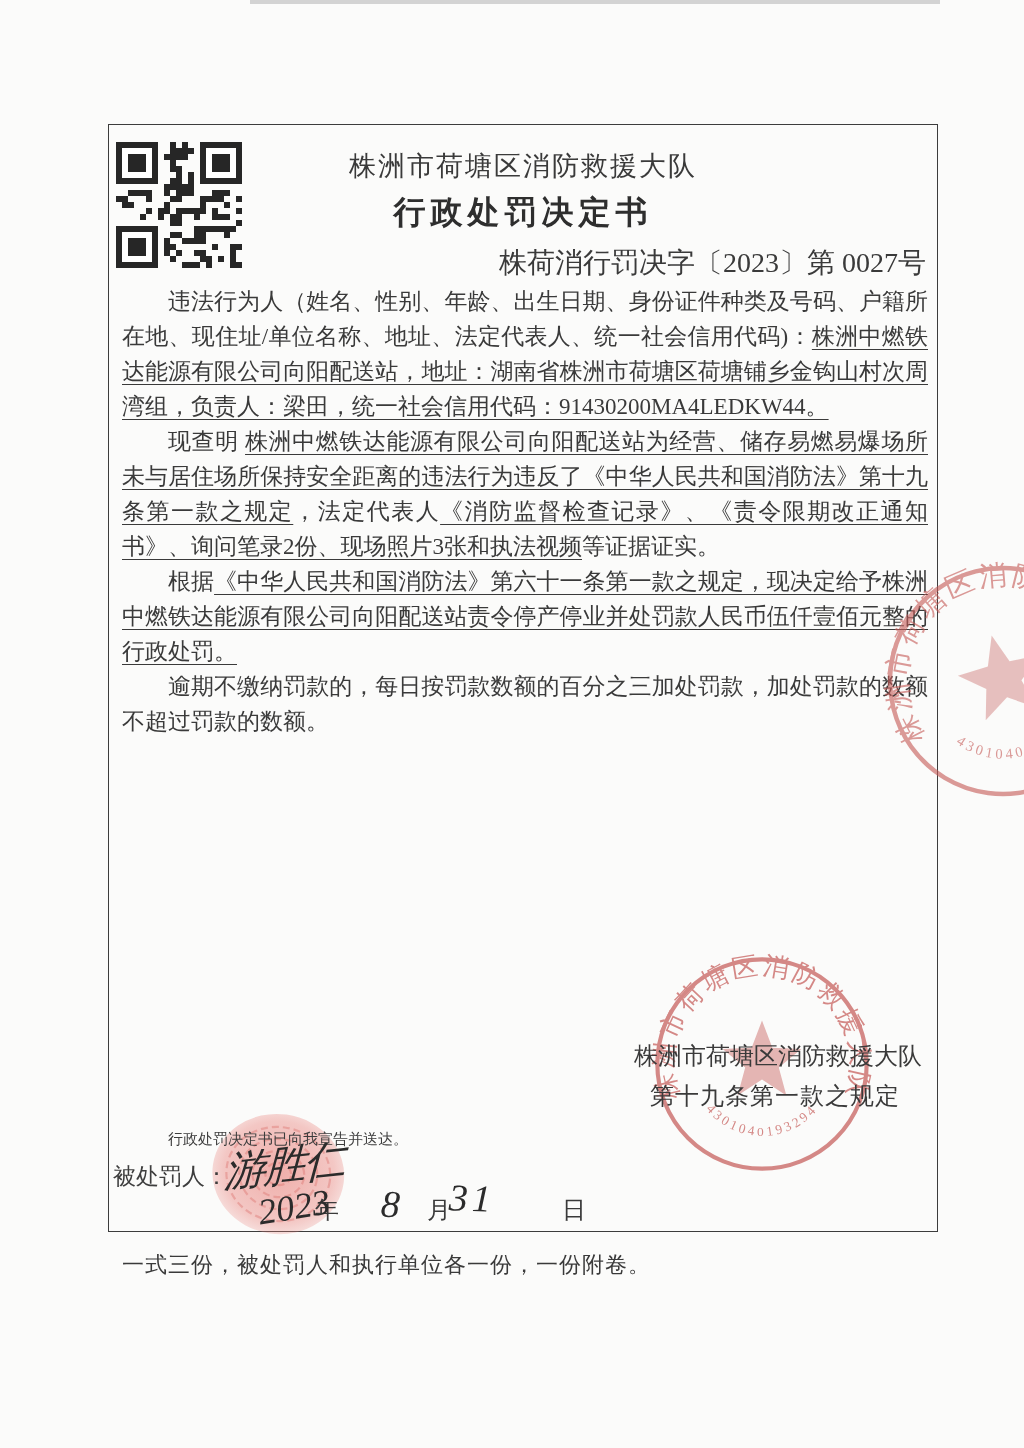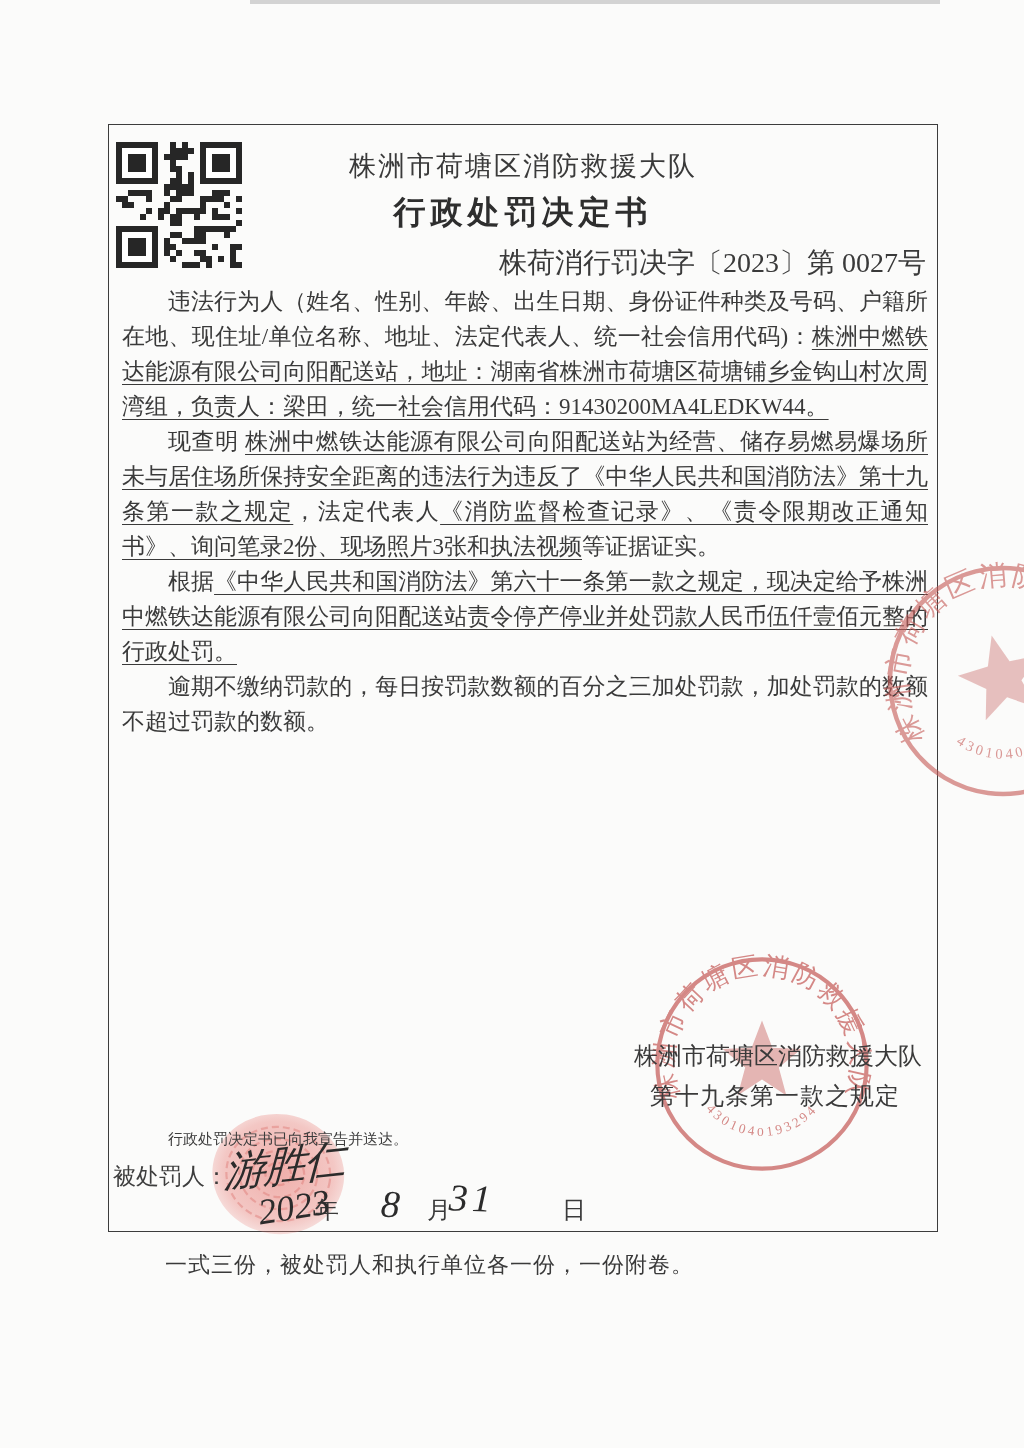--- a/index.html
+++ b/index.html
@@ -42,21 +42,21 @@
         font-family:"Liberation Serif","DejaVu Serif",serif; }
   .hw-signature { left:224px; top:1138px; font-size:42px; transform:rotate(-6deg) skewX(-8deg);
                   letter-spacing:-2px; }
   .hw-year  { left:258px; top:1186px; font-size:36px; transform:rotate(-9deg); }
   .hw-month { left:381px; top:1182px; font-size:38px; transform:rotate(3deg); }
   .hw-day   { left:449px; top:1176px; font-size:38px; transform:rotate(2deg); letter-spacing:4px; }
   .pr-date  { position:absolute; top:1194px; font-size:24px; color:#3a3a3a; z-index:3; }
   .pr-year  { left:315px; } .pr-month { left:427px; } .pr-day { left:562px; }
 
   .footer-note { position:absolute; left:122px; top:1250px; font-size:22px;
-                 letter-spacing:1px; color:#3a3a3a;margin-left:43px; }
+                 letter-spacing:1px; color:#3a3a3a; }
 
   .seal { position:absolute; z-index:2; }
   .seal-bottom { left:648px; top:950px; width:228px; height:228px; }
   .seal-right  { left:880px; top:558px; width:246px; height:246px; transform:rotate(-14deg); }
   .fingerprint { position:absolute; left:203px; top:1110px; width:150px; height:132px;
                  z-index:2; transform:rotate(8deg); }
 </style>
 </head>
 <body>
 

